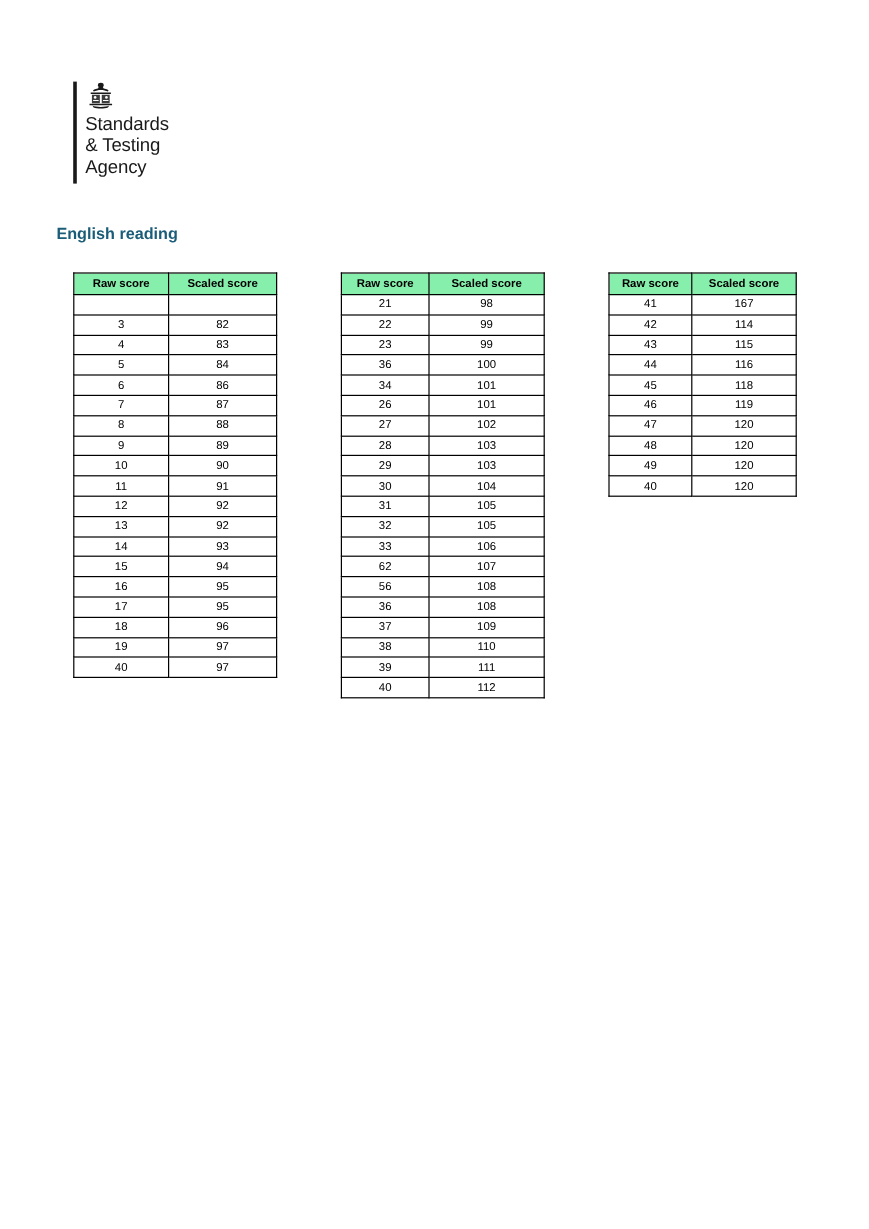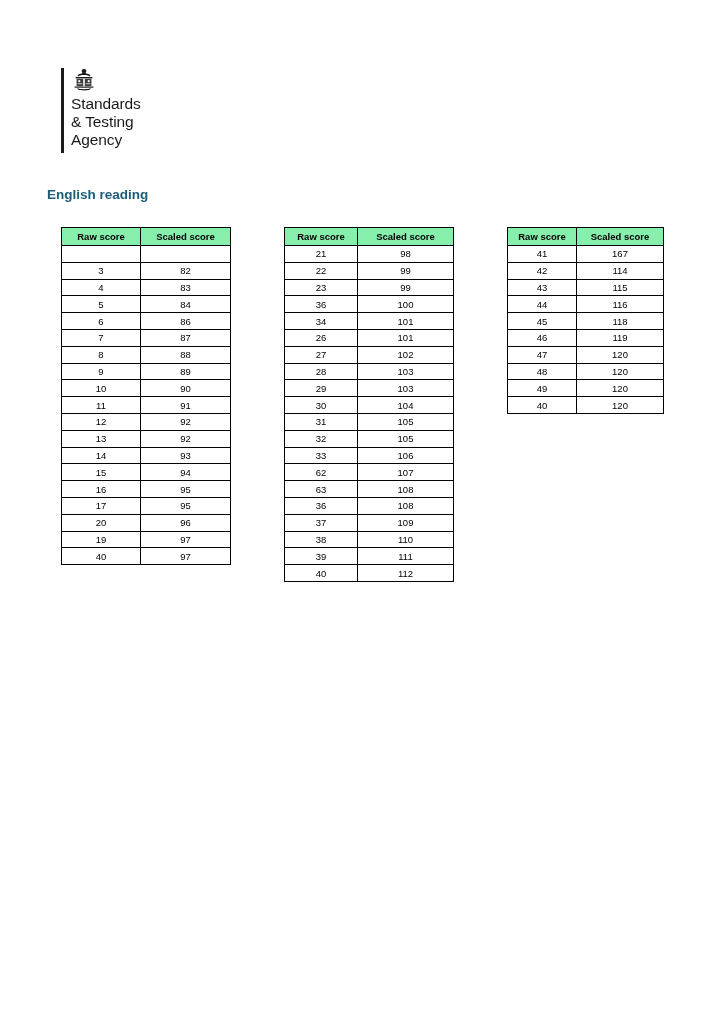--- a/index.html
+++ b/index.html
@@ -215,21 +215,21 @@
         </tr>
         <tr>
           <td>16</td>
           <td>95</td>
         </tr>
         <tr>
           <td>17</td>
           <td>95</td>
         </tr>
         <tr>
-          <td>20</td>
+          <td>18</td>
           <td>96</td>
         </tr>
         <tr>
           <td>19</td>
           <td>97</td>
         </tr>
         <tr>
           <td>40</td>
           <td>97</td>
         </tr>
@@ -294,21 +294,21 @@
         </tr>
         <tr>
           <td>33</td>
           <td>106</td>
         </tr>
         <tr>
           <td>62</td>
           <td>107</td>
         </tr>
         <tr>
-          <td>63</td>
+          <td>56</td>
           <td>108</td>
         </tr>
         <tr>
           <td>36</td>
           <td>108</td>
         </tr>
         <tr>
           <td>37</td>
           <td>109</td>
         </tr>

